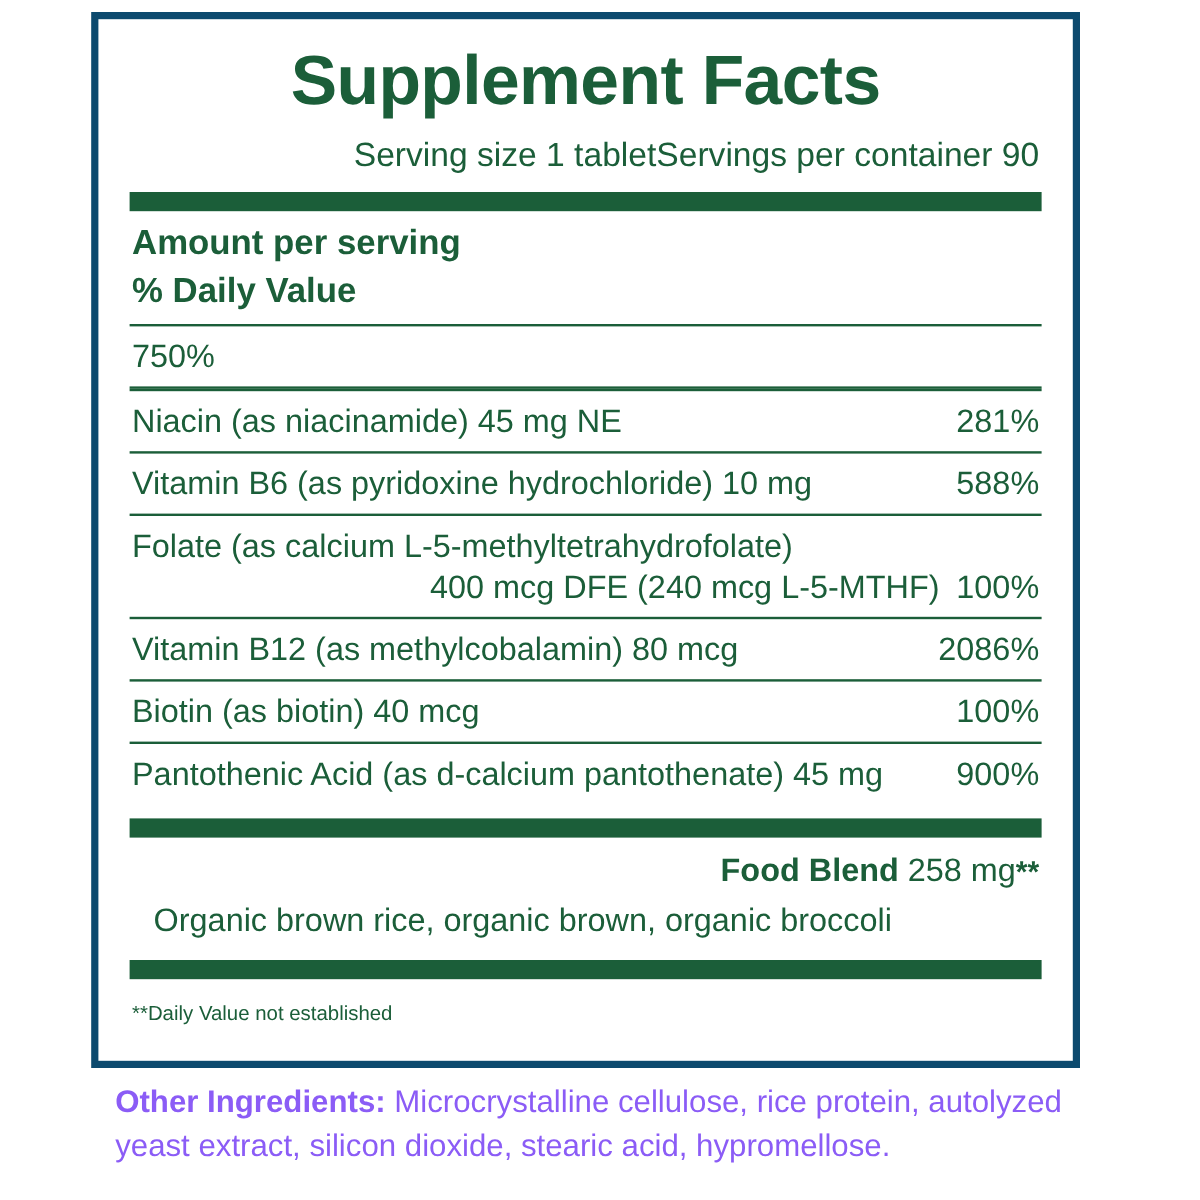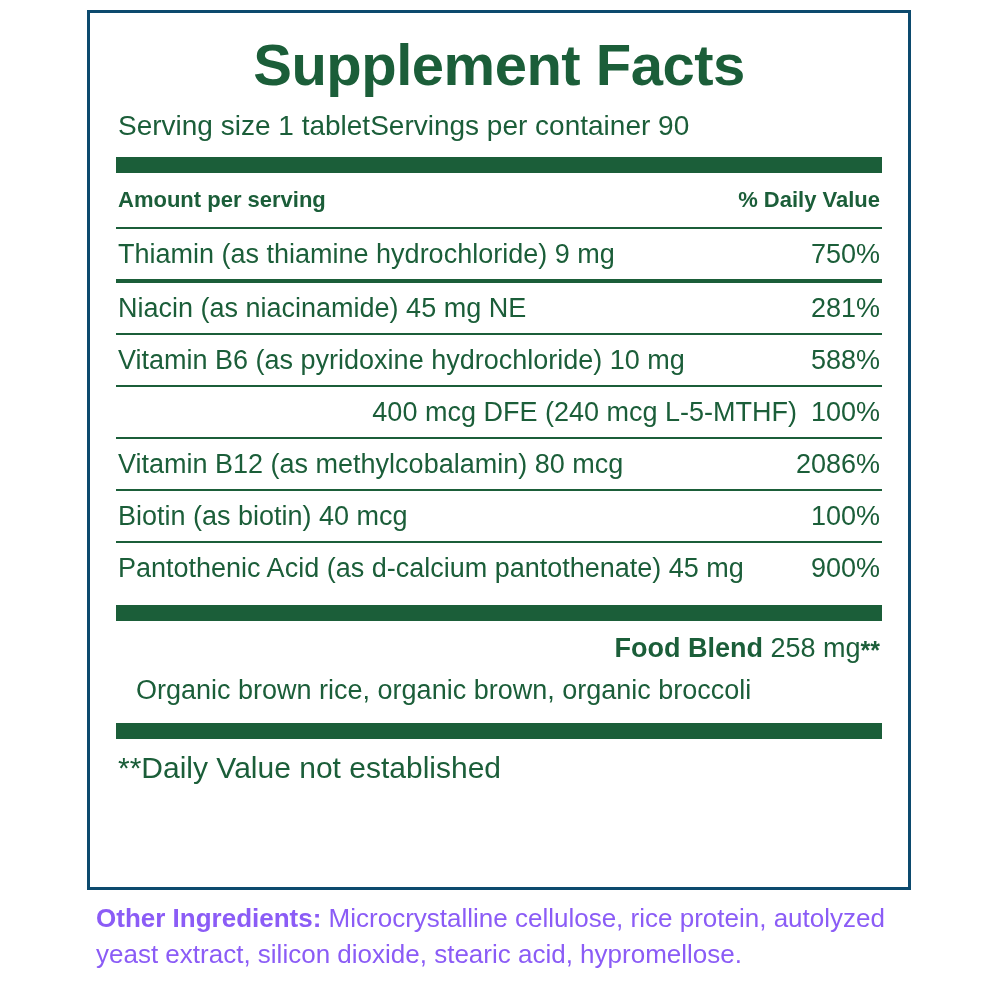--- a/index.html
+++ b/index.html
@@ -15,25 +15,25 @@
     -webkit-font-smoothing: antialiased;
   }
   .page {
     position: relative;
     width: 1000px;
     height: 1000px;
     box-sizing: border-box;
   }
   .panel {
     position: absolute;
-    left: 87px;
+    left: 76px;
     top: 10px;
     width: 824px;
     height: 880px;
-    border: 3px solid #0c4a6e;
+    border: 6px solid #0c4a6e;
     box-sizing: border-box;
     background: #ffffff;
   }
   .inner {
     position: absolute;
     left: 26px;
     right: 26px;
     top: 8px;
     bottom: 8px;
   }
@@ -41,44 +41,45 @@
     text-align: center;
     font-size: 58px;
     line-height: 72px;
     font-weight: bold;
     letter-spacing: -0.5px;
     color: #1b5e39;
     margin-top: 8px;
   }
   .serving-row {
     display: flex;
-    justify-content: flex-start;
+    justify-content: flex-end;
     align-items: baseline;
     font-size: 28px;
     line-height: 38px;
     margin-top: 6px;
     padding: 0 2px;
   }
   .rule-thick {
     height: 16px;
     background: #1b5e39;
     margin-top: 12px;
   }
   .rule-thin {
     height: 2px;
     background: #1b5e39;
   }
   .hdr-row {
     display: flex;
     justify-content: space-between;
     align-items: baseline;
-    font-size: 22px;
+    font-size: 29px;
     line-height: 40px;
     font-weight: bold;
     padding: 7px 2px 7px 2px;
+    flex-direction: column;
   }
   .nrow {
     display: flex;
     justify-content: space-between;
     align-items: flex-end;
     font-size: 27px;
     line-height: 34px;
     padding: 8px 2px 8px 2px;
   }
   .nrow .nm {
@@ -116,21 +117,21 @@
     align-self: flex-start;
     padding-top: 2px;
   }
   .blend-sub {
     font-size: 27px;
     line-height: 34px;
     padding-left: 18px;
     padding-top: 6px;
   }
   .footnote {
-    font-size: 30px;
+    font-size: 17px;
     line-height: 34px;
     padding: 12px 2px 0 2px;
   }
   .other {
     position: absolute;
     left: 96px;
     top: 900px;
     width: 830px;
     font-size: 26px;
     line-height: 36px;
@@ -157,41 +158,41 @@
 
       <div class="rule-thick"></div>
 
       <div class="hdr-row">
         <span>Amount per serving</span>
         <span>% Daily Value</span>
       </div>
 
       <div class="rule-thin"></div>
       <div class="nrow">
-        <span class="nm">Thiamin (as thiamine hydrochloride) 9 mg</span>
         <span class="dv">750%</span>
       </div>
 
       <div class="rule-thin"></div>
 
       <div class="rule-thin"></div>
       <div class="nrow">
         <span class="nm">Niacin (as niacinamide) 45 mg NE</span>
         <span class="dv">281%</span>
       </div>
 
       <div class="rule-thin"></div>
       <div class="nrow">
         <span class="nm">Vitamin B6 (as pyridoxine hydrochloride) 10 mg</span>
         <span class="dv">588%</span>
       </div>
 
       <div class="rule-thin"></div>
       <div class="nrow">
         <span class="nm">
+          <span>Folate (as calcium L-5-methyltetrahydrofolate)</span>
           <span class="l2">400 mcg DFE (240 mcg L-5-MTHF)</span>
         </span>
         <span class="dv">100%</span>
       </div>
 
       <div class="rule-thin"></div>
       <div class="nrow">
         <span class="nm">Vitamin B12 (as methylcobalamin) 80 mcg</span>
         <span class="dv">2086%</span>
       </div>

